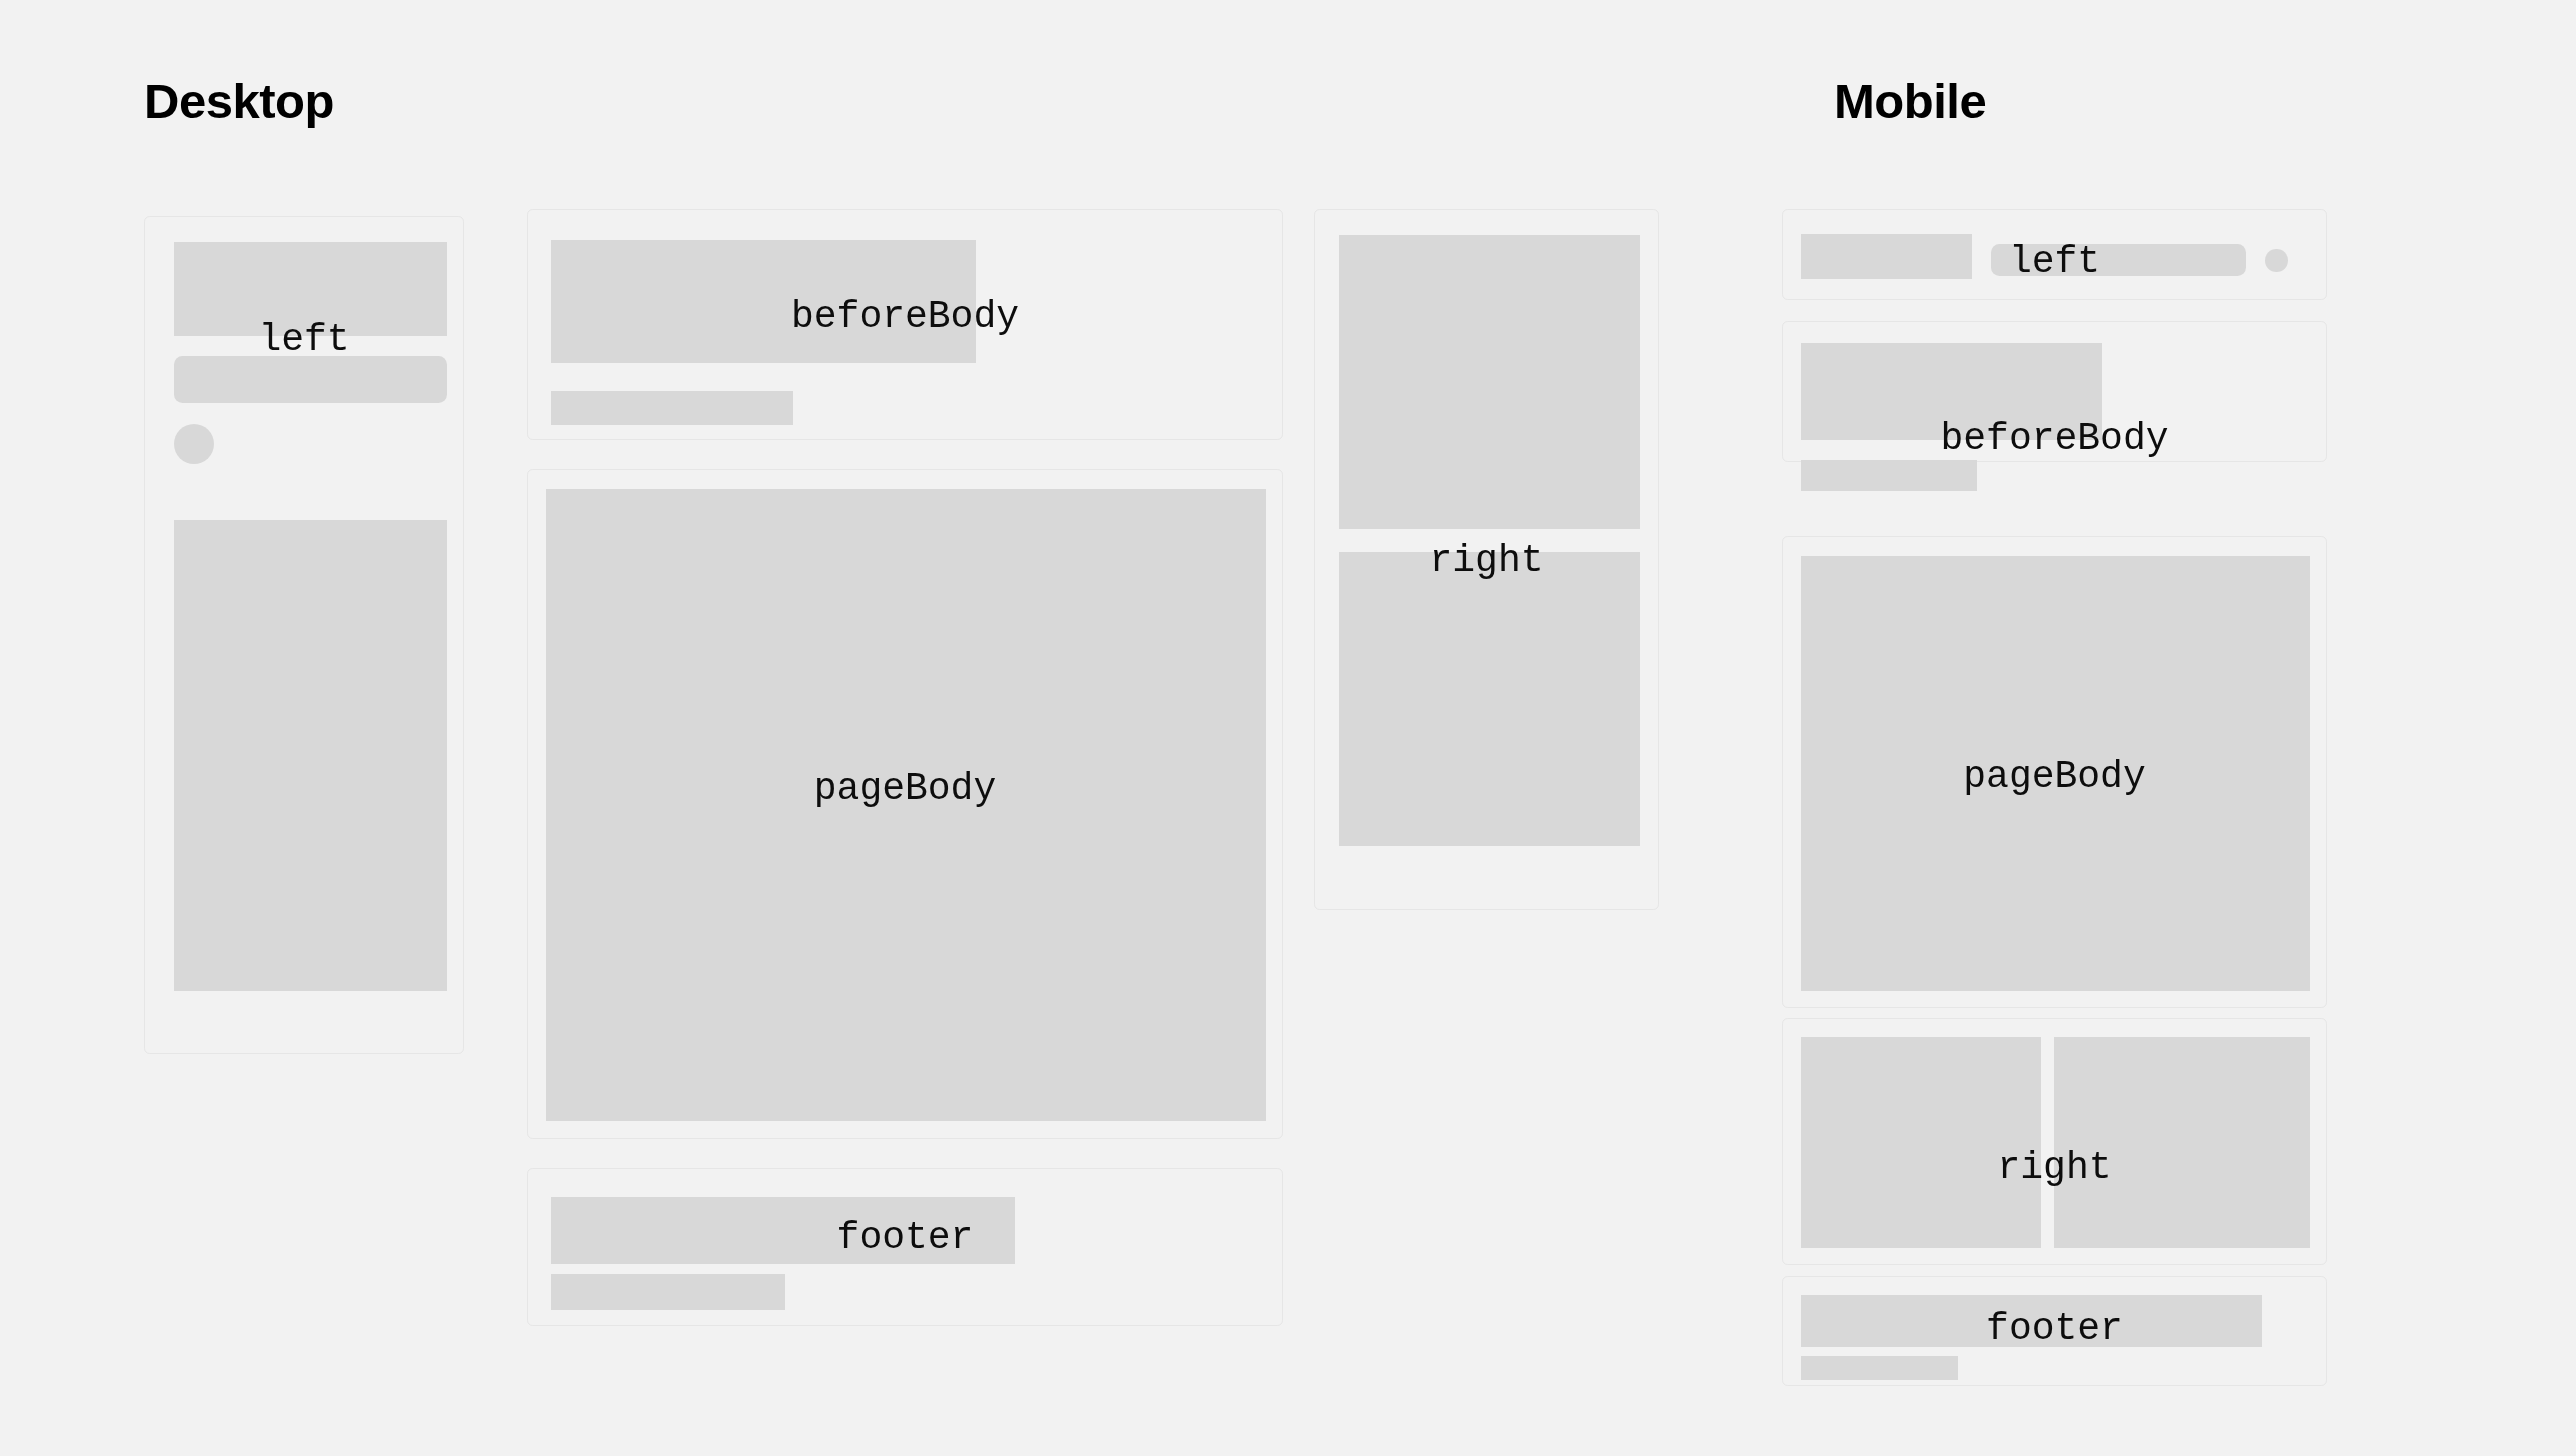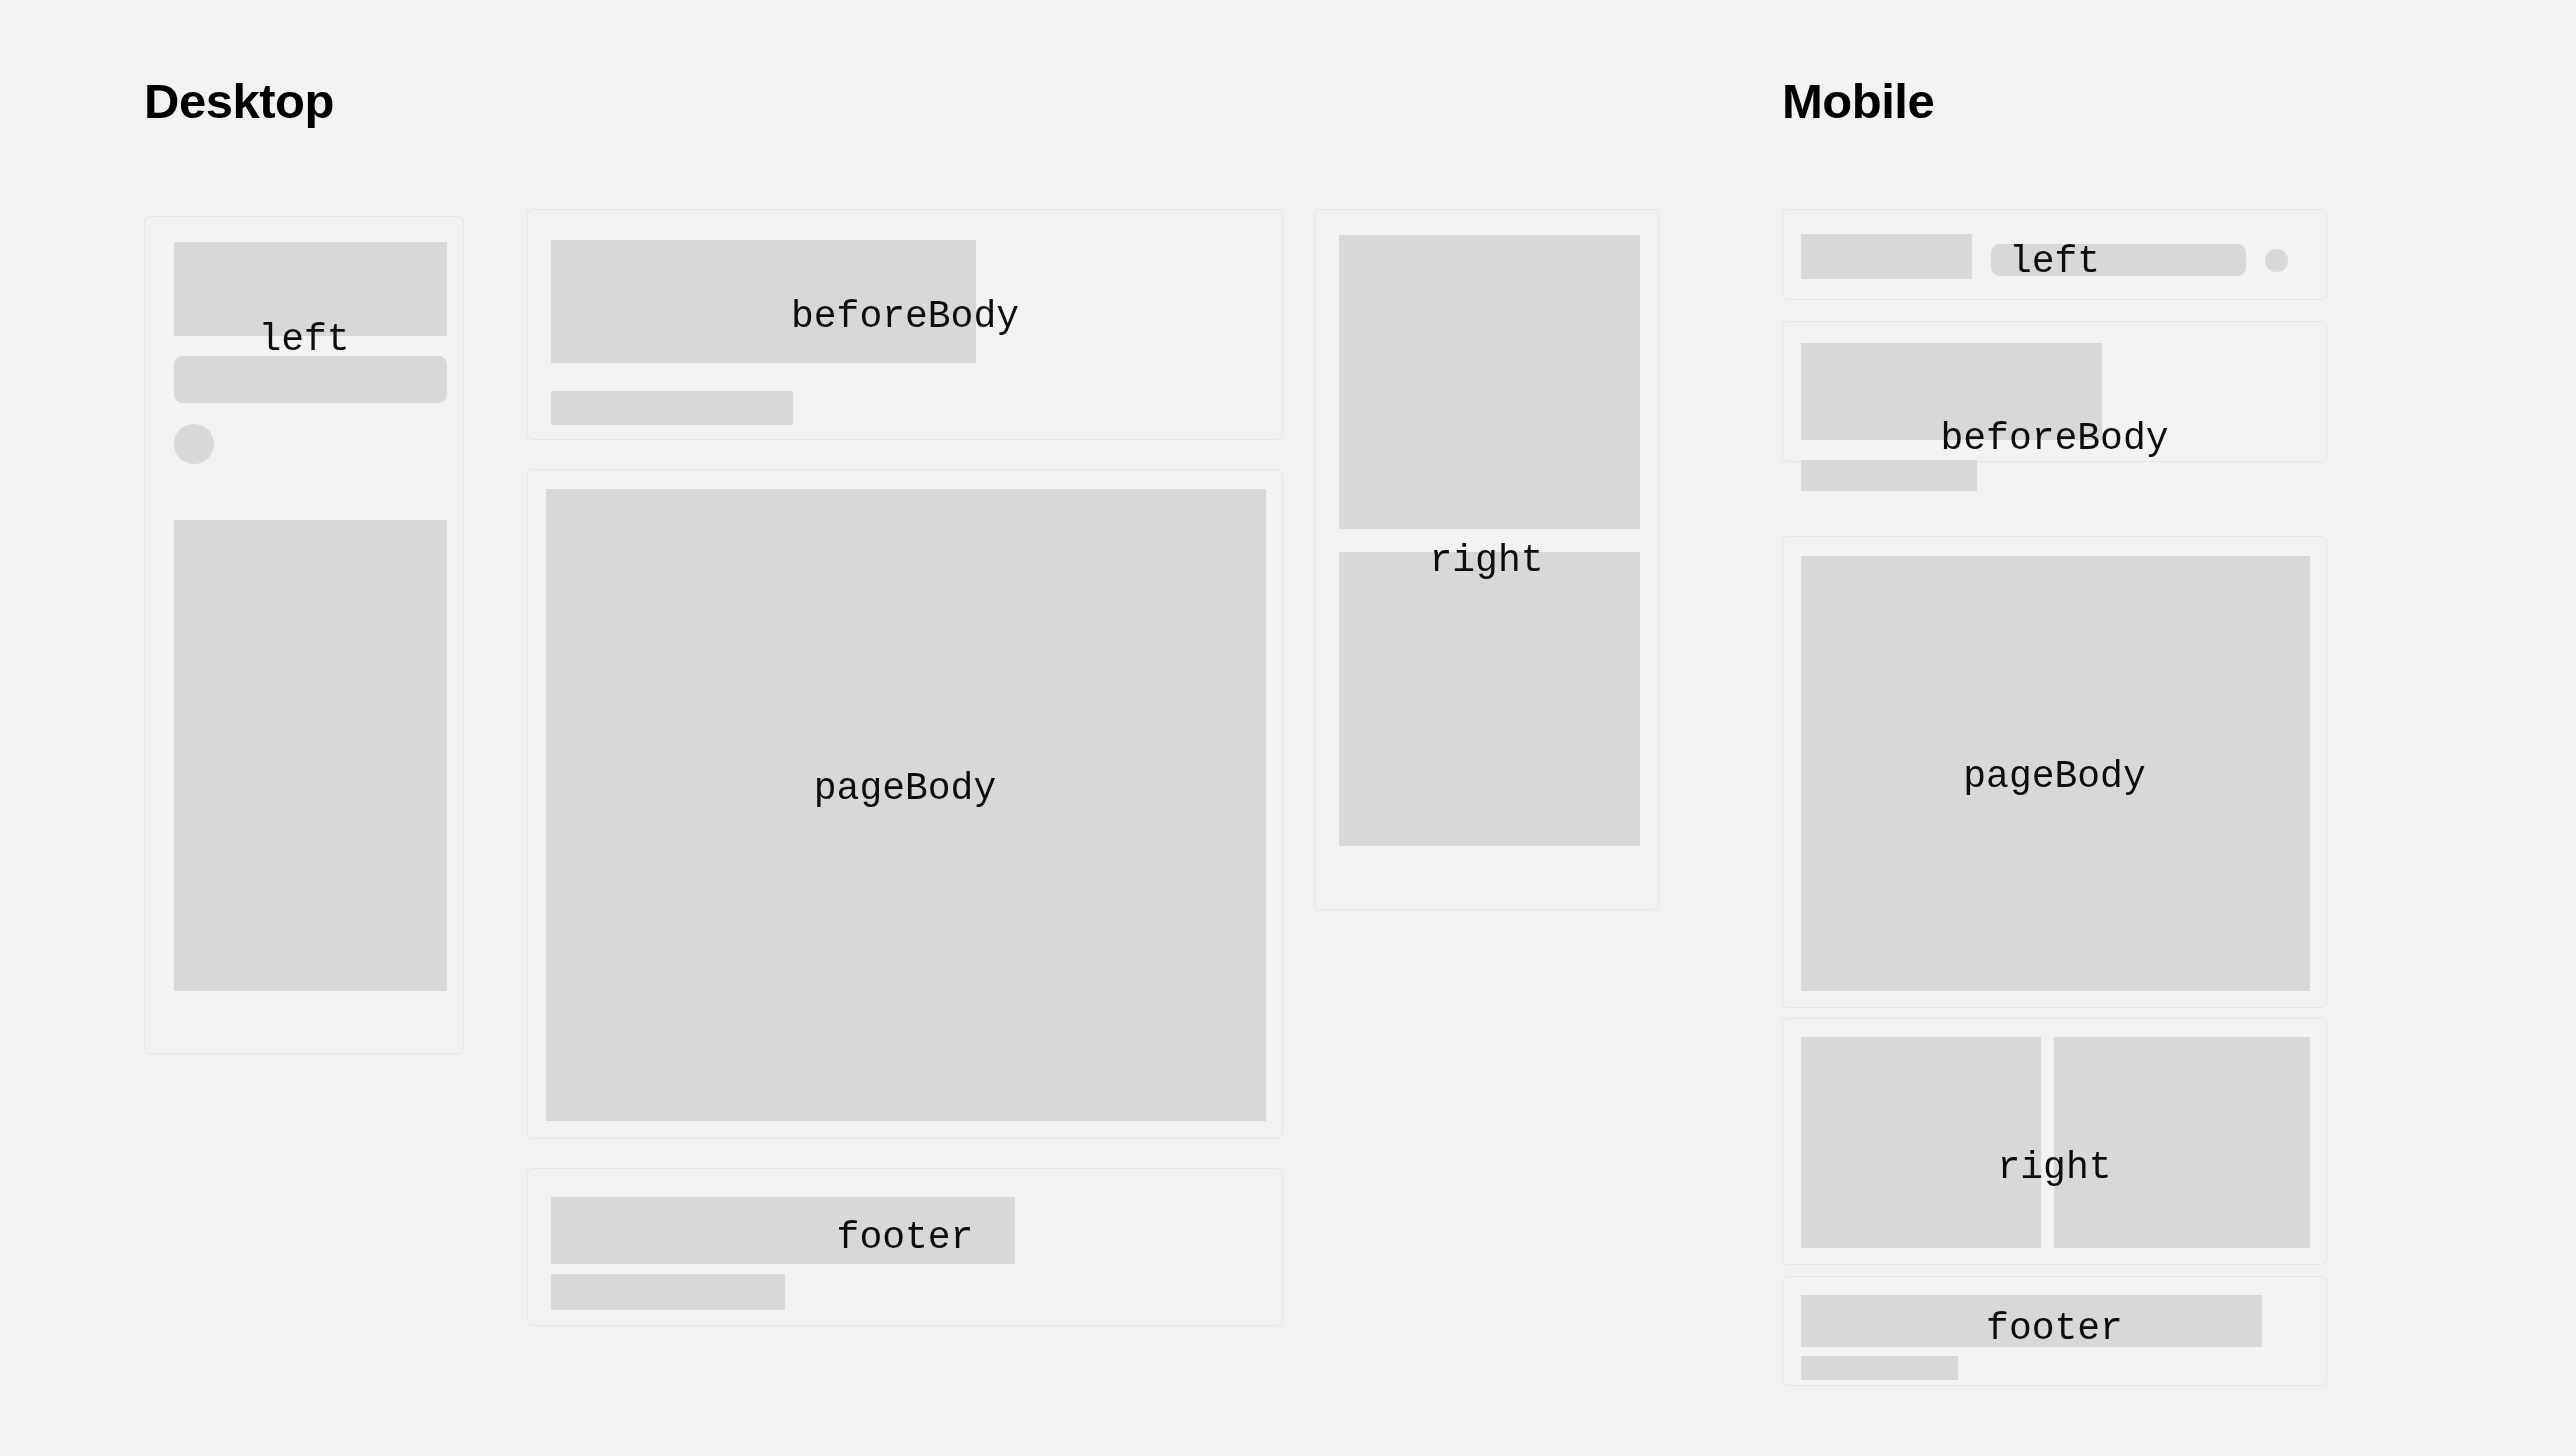--- a/index.html
+++ b/index.html
@@ -24,21 +24,21 @@
     position: absolute;
     font-family: "Liberation Sans", sans-serif;
     font-weight: bold;
     font-size: 49px;
     line-height: 1;
     color: #000000;
     letter-spacing: -0.5px;
     white-space: nowrap;
   }
   #title-desktop { left: 144px; top: 77px; }
-  #title-mobile  { left: 1782px; top: 77px; }
+  #title-mobile  { left: 1834px; top: 77px; }
 
   
   .panel {
     position: absolute;
     background: #f2f2f2;
     border: 1.9px solid #e6e6e6;
     border-radius: 5.6px;
   }
 
   

